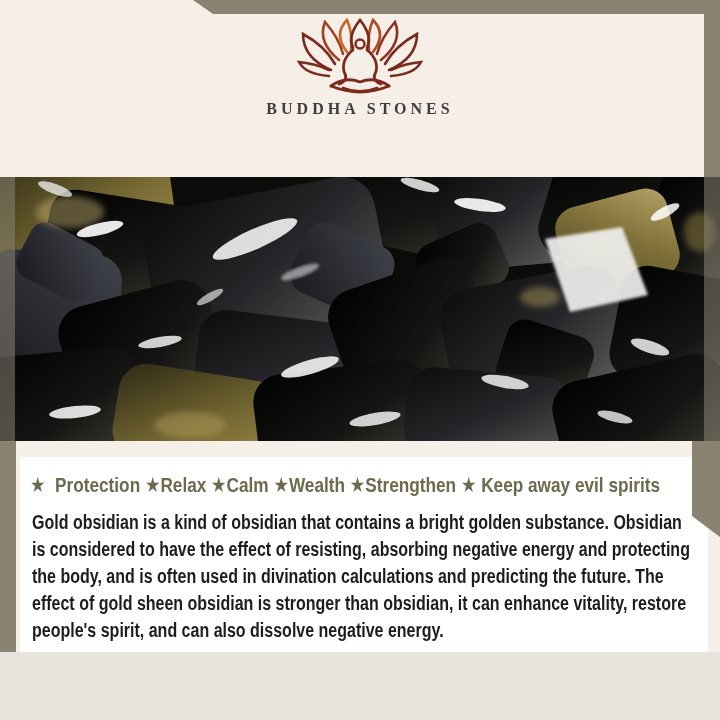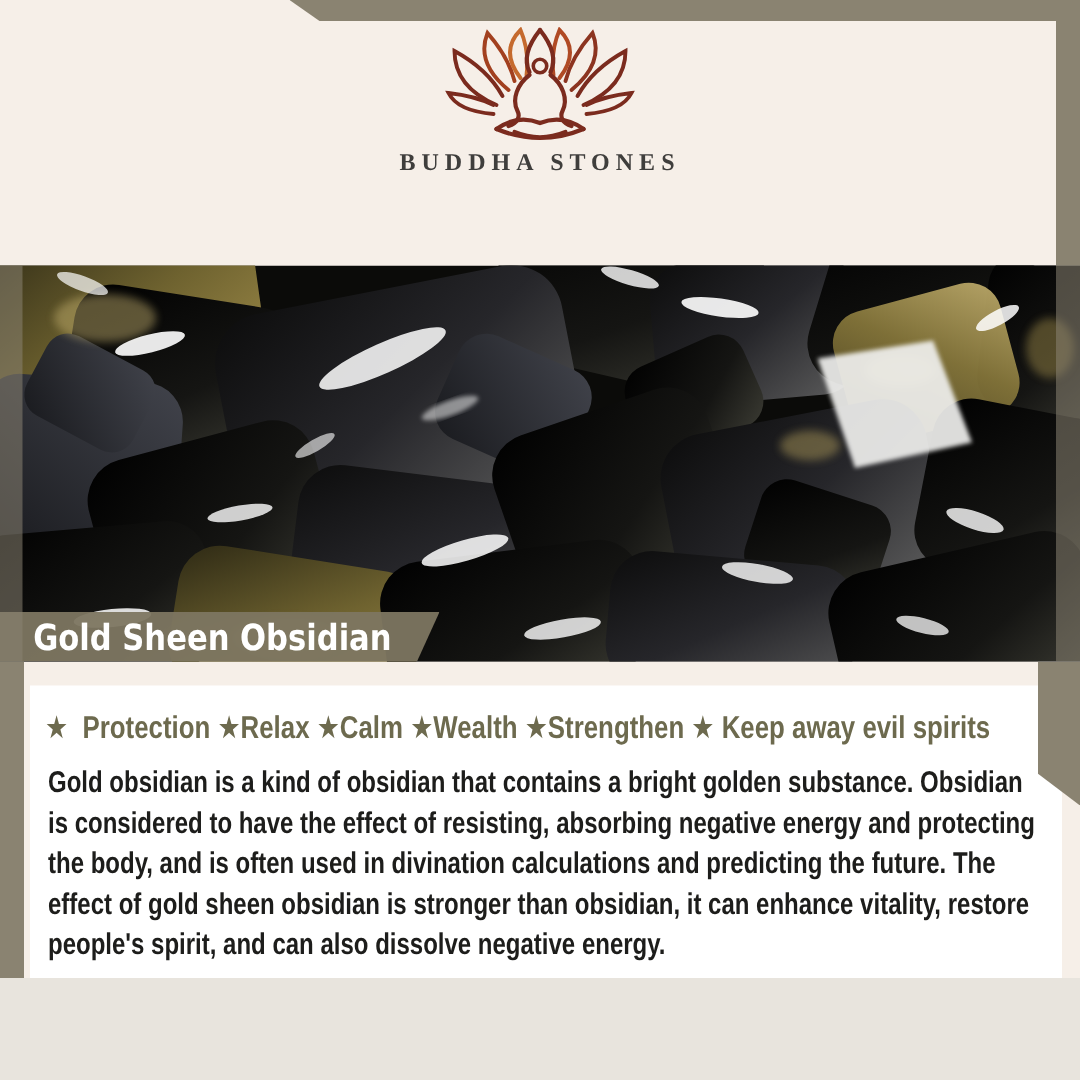--- a/index.html
+++ b/index.html
@@ -190,23 +190,20 @@
       <path d="M58,32 C50,38 46,48 50,56 C52,60 50,64 44,66"></path>
       <path d="M72,32 C80,38 84,48 80,56 C78,60 80,64 86,66"></path>
       <path d="M36,68 Q65,80 94,68"></path>
       <path d="M36,68 Q50,58 65,64 Q80,58 94,68"></path>
       <path d="M48,70 Q65,77 82,70"></path>
     </g>
   </svg>
   <div class="brand-name">BUDDHA STONES</div>
 
 
-  <div class="photo-label-band">
-    <span class="photo-label">Gold Sheen Obsidian</span>
-  </div>
 
   <div class="card zlayer"></div>
 
   <div class="benefits-line">★  Protection ★Relax ★Calm ★Wealth ★Strengthen ★ Keep away evil spirits</div>
 
   <div class="description">
     <span class="description-line">Gold obsidian is a kind of obsidian that contains a bright golden substance. Obsidian</span>
     <span class="description-line">is considered to have the effect of resisting, absorbing negative energy and protecting</span>
     <span class="description-line">the body, and is often used in divination calculations and predicting the future. The</span>
     <span class="description-line">effect of gold sheen obsidian is stronger than obsidian, it can enhance vitality, restore</span>

